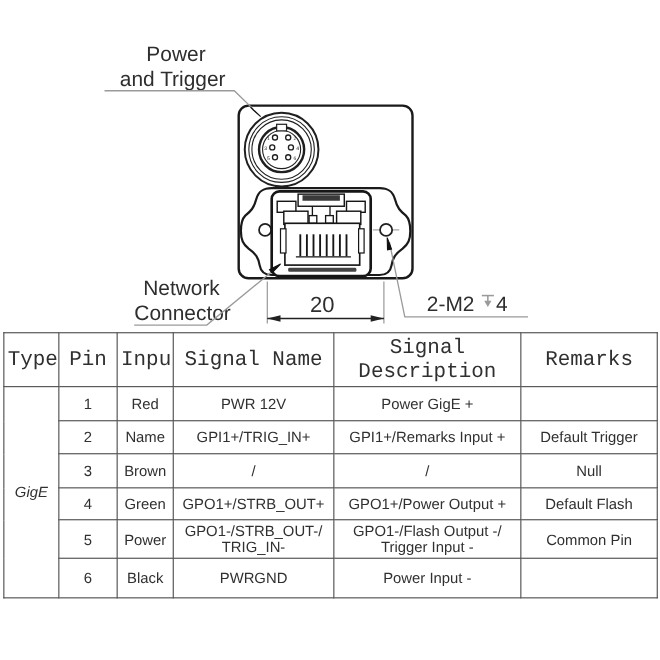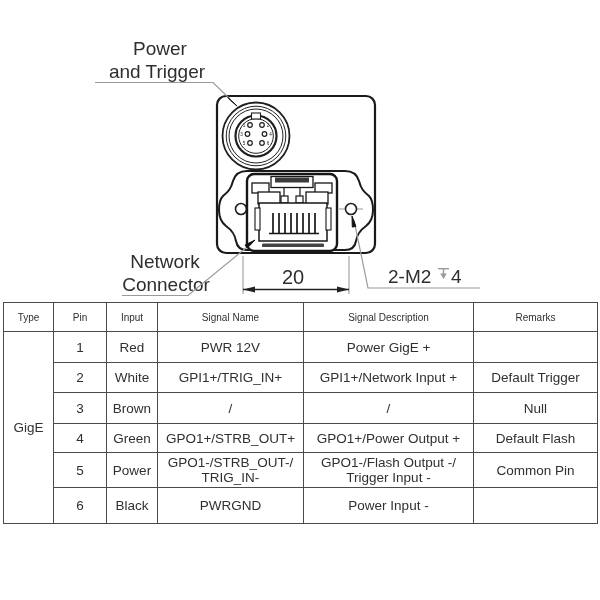--- a/index.html
+++ b/index.html
@@ -6,25 +6,25 @@
   body{width:600px;height:600px;position:relative;font-family:"Liberation Sans",sans-serif;overflow:hidden;}
   #diagram{position:absolute;left:0;top:0;width:600px;height:300px;}
   svg text{fill:#2e2e2e;}
   .lbl{font-size:19px;}
   .dim{font-size:20px;}
   .tiny{font-size:4.6px;fill:#222;}
   #pin-table{position:absolute;left:3px;top:302px;border-collapse:collapse;table-layout:fixed;width:594px;}
   #pin-table td,#pin-table th{border:1px solid #4a4a4a;font-weight:normal;color:#303030;
      font-size:13.5px;text-align:center;vertical-align:middle;padding:2px 3px;white-space:pre-line;
      overflow:hidden;}
-  #pin-table th{font-size:10px;}
+  #pin-table th{font-size:19px;font-family:Liberation Mono, monospace;}
   .h-header{height:29px;}
   .h-r1{height:31px;}.h-r2{height:30px;}.h-r3{height:31px;}
   .h-r4{height:29px;}.h-r5{height:28px;}.h-r6{height:36px;}
-  .type-cell{font-size:17px;}
+  .type-cell{font-size:17px;font-style:italic;}
   .pin-col{font-size:12.5px;color:#3d3d3d;}
   td.left{text-align:left;padding-left:5px;margin-top:24px;}
 </style>
 </head>
 <body>
 
 <svg id="diagram" viewBox="0 0 600 300" xmlns="http://www.w3.org/2000/svg">
 
   <g>
     <rect x="217" y="96" width="158" height="157" rx="9" fill="#ffffff" stroke="#1a1a1a" stroke-width="2.2"></rect>
@@ -155,23 +155,23 @@
   <tr class="h-r1">
     <td class="type-cell" rowspan="6">GigE</td>
     <td class="pin-col">1</td>
     <td>Red</td>
     <td>PWR 12V</td>
     <td>Power GigE +</td>
     <td></td>
   </tr>
   <tr class="h-r2">
     <td class="pin-col">2</td>
-    <td>White</td>
+    <td>Name</td>
     <td>GPI1+/TRIG_IN+</td>
-    <td>GPI1+/Network Input +</td>
+    <td>GPI1+/Remarks Input +</td>
     <td>Default Trigger</td>
   </tr>
   <tr class="h-r3">
     <td class="pin-col">3</td>
     <td>Brown</td>
     <td>/</td>
     <td>/</td>
     <td>Null</td>
   </tr>
   <tr class="h-r4">

